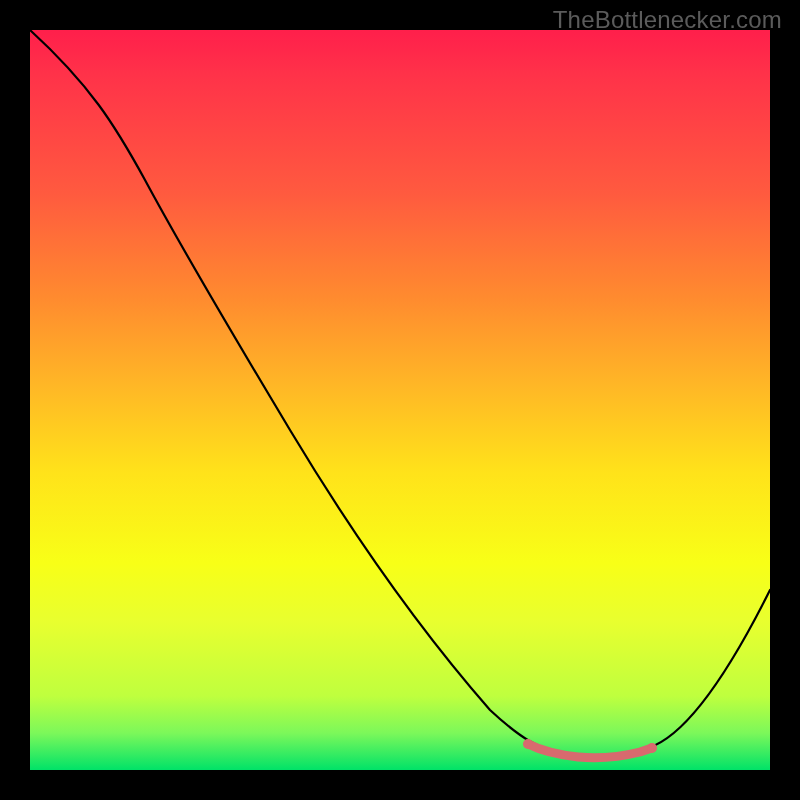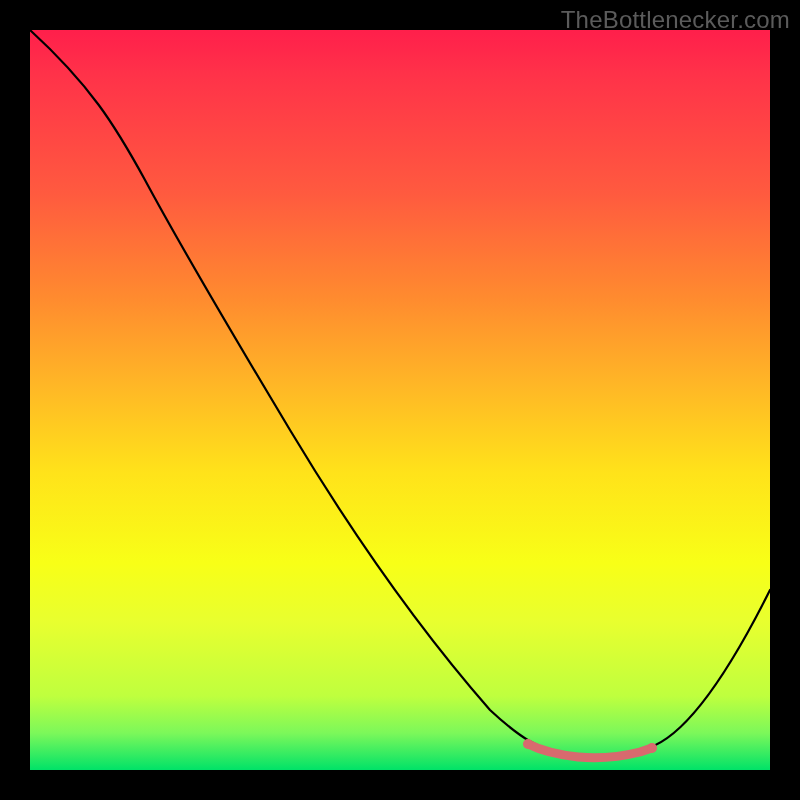--- a/index.html
+++ b/index.html
@@ -12,21 +12,21 @@
   }
   .frame {
     position: relative;
     width: 800px;
     height: 800px;
     background: #000;
   }
   .watermark {
     position: absolute;
     top: 6px;
-    right: 10px;
+    right: 18px;
     font-family: Arial, Helvetica, sans-serif;
     font-size: 24px;
     color: #5b5b5b;
     letter-spacing: 0.2px;
     z-index: 3;
   }
   .plot {
     position: absolute;
     left: 30px;
     top: 30px;

